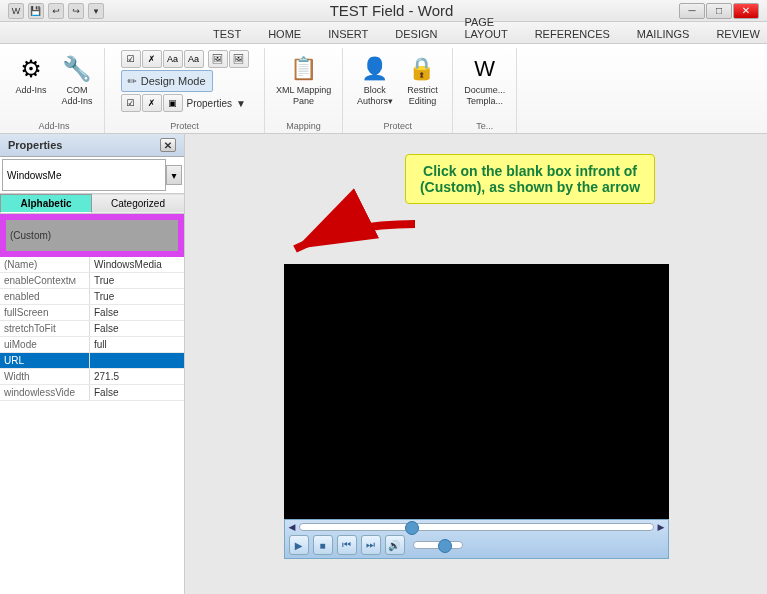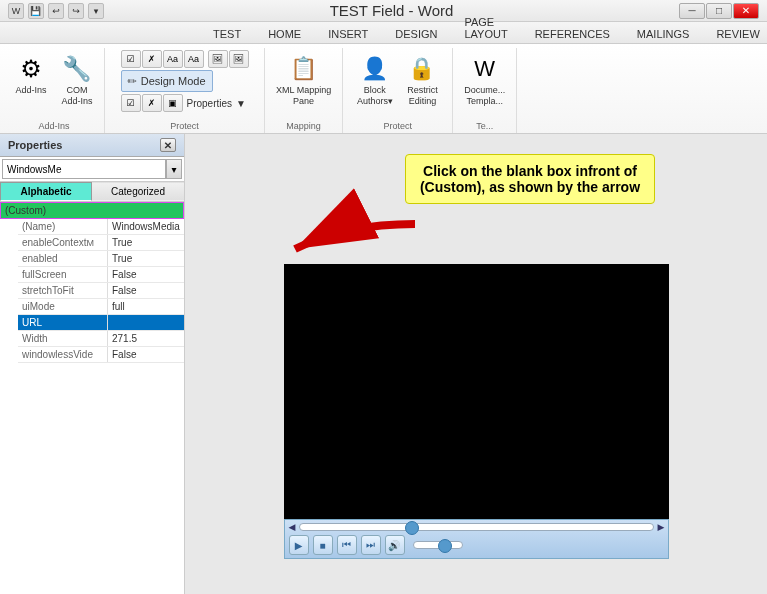--- a/index.html
+++ b/index.html
@@ -168,21 +168,21 @@
       align-items: center;
       border-bottom: 1px solid #ccc;
       padding: 2px;
     }
     .object-dropdown {
       flex: 1;
       font-size: 10px;
       padding: 2px 4px;
       border: 1px solid #aaa;
       background: white;
-      height: 20px;
+      height: 32px;
     }
     .object-arrow {
       width: 16px;
       height: 20px;
       background: linear-gradient(to bottom, #f0f0f0, #d8d8d8);
       border: 1px solid #aaa;
       display: flex;
       align-items: center;
       justify-content: center;
       font-size: 10px;
@@ -201,30 +201,29 @@
       border: 1px solid transparent;
       background: linear-gradient(to bottom, #f0f0f0, #e0e0e0);
     }
     .prop-tab.active {
       background: #5eead4;
       border: 1px solid #999;
       border-bottom: 1px solid white;
       font-weight: bold;
     }
     .custom-row {
-      background: #22c55e;
-      padding: 2px 4px;
-      font-size: 10px;
-      color: #333;
-      border: 1px solid #d946ef;
+      background: #a3a3a3;
+      padding: 10px 4px;
+      font-size: 10px;
+      color: #333;
+      border: 6px solid #d946ef;
     }
     .prop-table {
       flex: 1;
       overflow-y: auto;
-      margin-left: 18px;
     }
     .prop-row {
       display: flex;
       border-bottom: 1px solid #e8e8e8;
     }
     .prop-row.selected {
       background: #0070c0;
       color: white;
       gap: 48px;
     }
@@ -259,21 +258,21 @@
     }
 
     
     .annotation-box {
       background: #ffff88;
       border: 1px solid #cccc00;
       border-radius: 4px;
       padding: 8px 12px;
       font-size: 14px;
       font-weight: bold;
-      color: #000000;
+      color: #15803d;
       text-align: center;
       position: absolute;
       top: 20px;
       left: 220px;
       width: 250px;
       z-index: 10;
     }
 
     
     .arrow-overlay {

